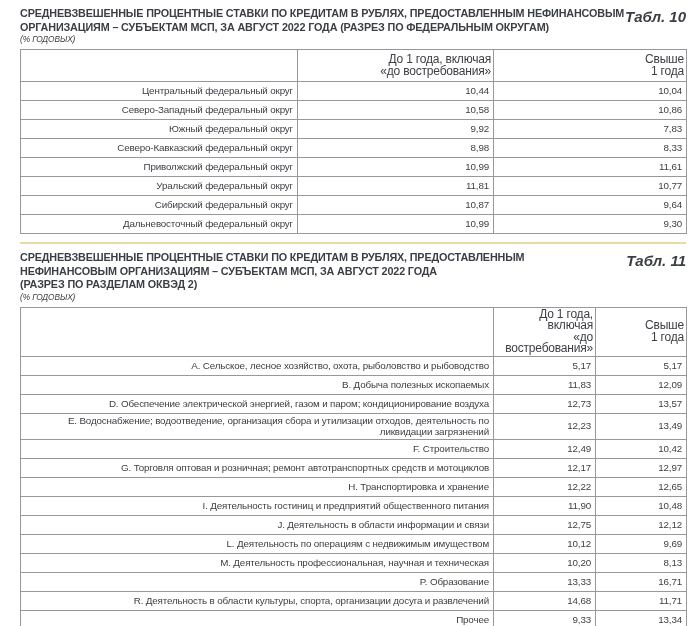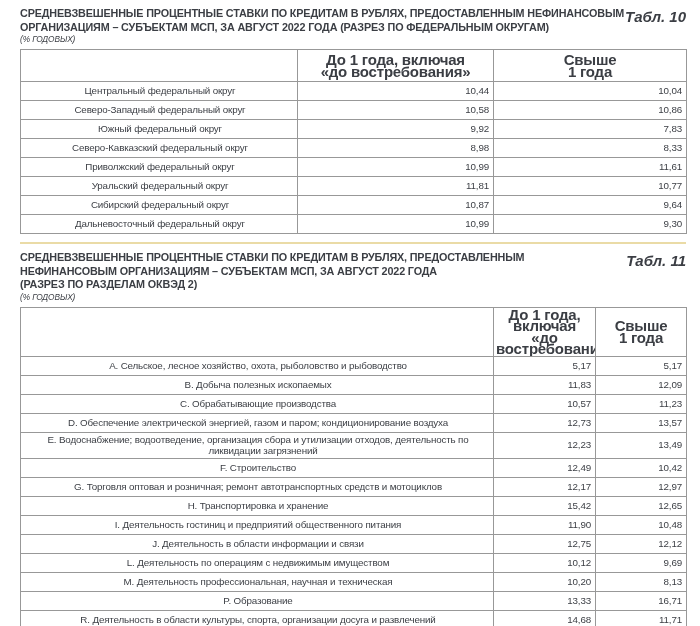--- a/index.html
+++ b/index.html
@@ -48,37 +48,37 @@
     width: 666px;
     margin-top: 5px;
     border: 1px solid #7d7d7d;
   }
   th, td {
     border: 1px solid #989898;
     vertical-align: middle;
     overflow: hidden;
   }
   th {
-    font-size: 15px;
-    font-weight: bold;
+    font-size: 12px;
+    font-weight: normal;
     height: 29px;
     line-height: 11.5px;
     padding: 1px 2px;
-    text-align: center;
+    text-align: right;
     letter-spacing: -0.2px;
   }
   td {
     font-size: 9.8px;
     height: 16px;
     line-height: 11.5px;
     padding: 1px 4px;
     letter-spacing: -0.15px;
   }
   td.lbl {
-    text-align: center;
+    text-align: right;
     padding-left: 16px;
     text-indent: -10px;
   }
   td.num {
     text-align: right;
   }
   .sep {
     height: 2px;
     margin: 8px 0 7px 0;
   }
@@ -197,25 +197,20 @@
         <td class="lbl">A. Сельское, лесное хозяйство, охота, рыболовство и рыбоводство</td>
         <td class="num">5,17</td>
         <td class="num">5,17</td>
       </tr>
       <tr>
         <td class="lbl">B. Добыча полезных ископаемых</td>
         <td class="num">11,83</td>
         <td class="num">12,09</td>
       </tr>
       <tr>
-        <td class="lbl">C. Обрабатывающие производства</td>
-        <td class="num">10,57</td>
-        <td class="num">11,23</td>
-      </tr>
-      <tr>
         <td class="lbl">D. Обеспечение электрической энергией, газом и паром; кондиционирование воздуха</td>
         <td class="num">12,73</td>
         <td class="num">13,57</td>
       </tr>
       <tr>
         <td class="lbl">E. Водоснабжение; водоотведение, организация сбора и утилизации отходов, деятельность по ликвидации загрязнений</td>
         <td class="num">12,23</td>
         <td class="num">13,49</td>
       </tr>
       <tr>
@@ -223,21 +218,21 @@
         <td class="num">12,49</td>
         <td class="num">10,42</td>
       </tr>
       <tr>
         <td class="lbl">G. Торговля оптовая и розничная; ремонт автотранспортных средств и мотоциклов</td>
         <td class="num">12,17</td>
         <td class="num">12,97</td>
       </tr>
       <tr>
         <td class="lbl">H. Транспортировка и хранение</td>
-        <td class="num">15,42</td>
+        <td class="num">12,22</td>
         <td class="num">12,65</td>
       </tr>
       <tr>
         <td class="lbl">I. Деятельность гостиниц и предприятий общественного питания</td>
         <td class="num">11,90</td>
         <td class="num">10,48</td>
       </tr>
       <tr>
         <td class="lbl">J. Деятельность в области информации и связи</td>
         <td class="num">12,75</td>

